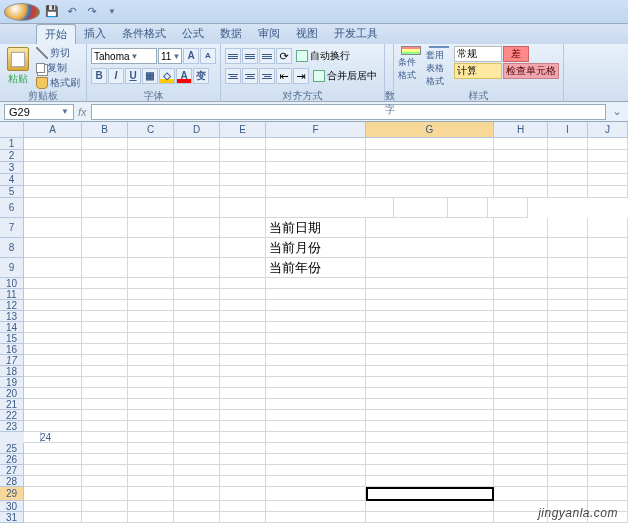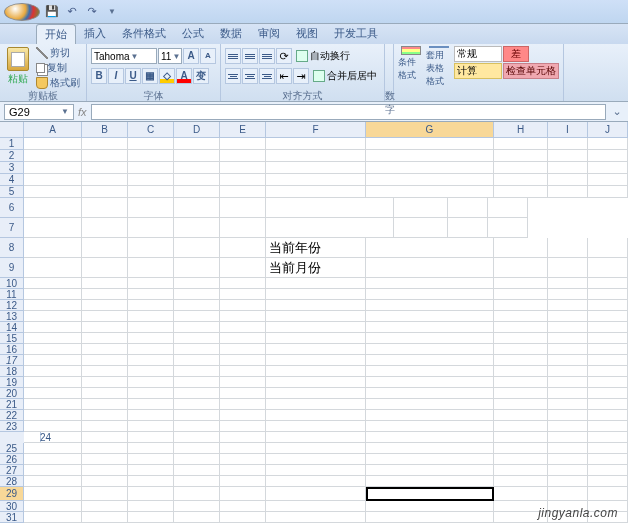--- a/index.html
+++ b/index.html
@@ -232,20 +232,21 @@
         <div class="cellstyle-row">
           <div class="cs1">常规</div>
           <div class="cs2">差</div>
         </div>
         <div class="cellstyle-row">
           <div class="cs3">计算</div>
           <div class="cs4">检查单元格</div>
         </div>
       </div>
     </div>
+    <div class="ribbon-group-label">样式</div>
   </div>
 
 </div>
 
 <div class="namebox-row">
   <div class="namebox">
     <span>G29</span>
     <span class="drop">▼</span>
   </div>
   <span class="fx">fx</span>
@@ -371,44 +372,45 @@
         <div class="gcell" style="width: 54px; height: 20px;"></div>
         <div class="gcell" style="width: 40px; height: 20px;"></div>
         <div class="gcell" style="width: 40px; height: 20px;"></div>
       </div>
       <div class="grow" style="height: 20px;">
         <div class="gcell" style="width: 58px; height: 20px;"></div>
         <div class="gcell" style="width: 46px; height: 20px;"></div>
         <div class="gcell" style="width: 46px; height: 20px;"></div>
         <div class="gcell" style="width: 46px; height: 20px;"></div>
         <div class="gcell" style="width: 46px; height: 20px;"></div>
+        <div class="gcell" style="width: 100px; height: 20px; font-size: 13px;">当前日期</div>
         <div class="gcell" style="width: 128px; height: 20px;"></div>
         <div class="gcell" style="width: 54px; height: 20px;"></div>
         <div class="gcell" style="width: 40px; height: 20px;"></div>
         <div class="gcell" style="width: 40px; height: 20px;"></div>
       </div>
       <div class="grow" style="height: 20px;">
         <div class="gcell" style="width: 58px; height: 20px;"></div>
         <div class="gcell" style="width: 46px; height: 20px;"></div>
         <div class="gcell" style="width: 46px; height: 20px;"></div>
         <div class="gcell" style="width: 46px; height: 20px;"></div>
         <div class="gcell" style="width: 46px; height: 20px;"></div>
-        <div class="gcell" style="width: 100px; height: 20px; font-size: 13px;">当前年份</div>
+        <div class="gcell" style="width: 100px; height: 20px; font-size: 13px;">当前月份</div>
         <div class="gcell" style="width: 128px; height: 20px;"></div>
         <div class="gcell" style="width: 54px; height: 20px;"></div>
         <div class="gcell" style="width: 40px; height: 20px;"></div>
         <div class="gcell" style="width: 40px; height: 20px;"></div>
       </div>
       <div class="grow" style="height: 20px;">
         <div class="gcell" style="width: 58px; height: 20px;"></div>
         <div class="gcell" style="width: 46px; height: 20px;"></div>
         <div class="gcell" style="width: 46px; height: 20px;"></div>
         <div class="gcell" style="width: 46px; height: 20px;"></div>
         <div class="gcell" style="width: 46px; height: 20px;"></div>
-        <div class="gcell" style="width: 100px; height: 20px; font-size: 13px;">当前月份</div>
+        <div class="gcell" style="width: 100px; height: 20px; font-size: 13px;">当前年份</div>
         <div class="gcell" style="width: 128px; height: 20px;"></div>
         <div class="gcell" style="width: 54px; height: 20px;"></div>
         <div class="gcell" style="width: 40px; height: 20px;"></div>
         <div class="gcell" style="width: 40px; height: 20px;"></div>
       </div>
       <div class="grow" style="height: 11px;">
         <div class="gcell" style="width: 58px; height: 11px;"></div>
         <div class="gcell" style="width: 46px; height: 11px;"></div>
         <div class="gcell" style="width: 46px; height: 11px;"></div>
         <div class="gcell" style="width: 46px; height: 11px;"></div>

